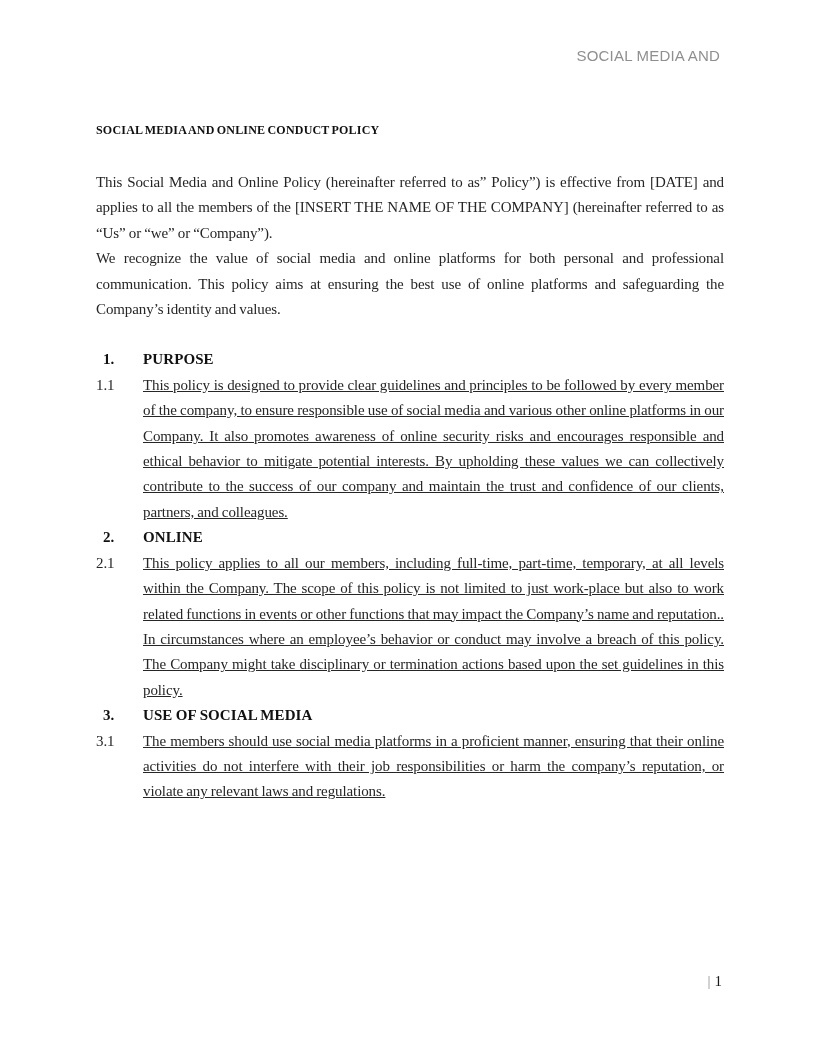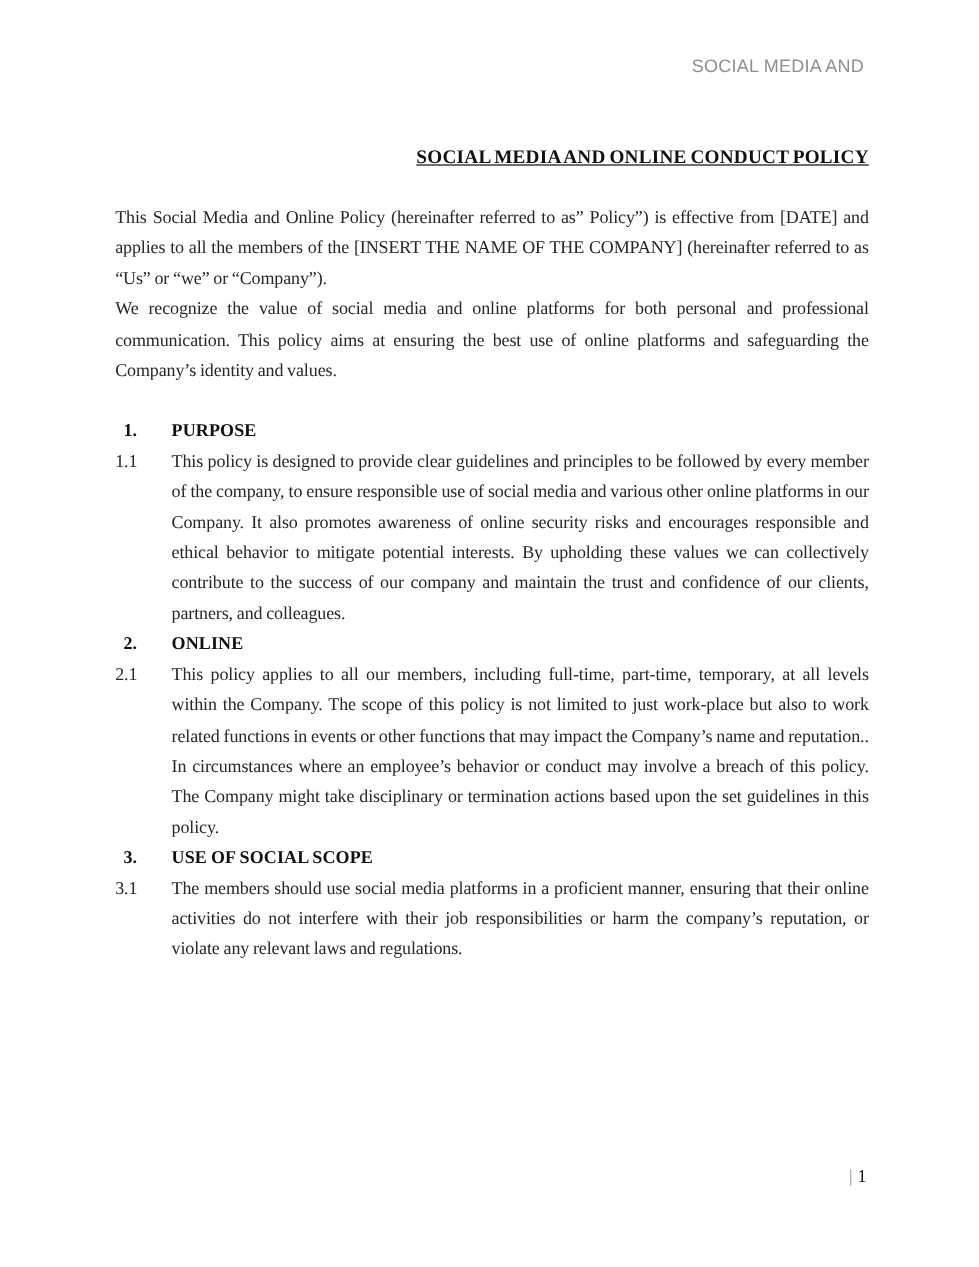--- a/index.html
+++ b/index.html
@@ -26,25 +26,24 @@
     font-size: 15px;
     line-height: 18.5px;
     color: #8f8f8f;
     letter-spacing: 0.2px;
   }
   .doc-title {
     position: absolute;
     top: 123px;
     left: 96px;
     width: 628px;
-    text-align: right;
-    font-size: 16px;
+    text-align: left;
+    font-size: 12px;
     font-weight: bold;
     color: #111111;
-    text-decoration: underline;
     letter-spacing: 0.2px;
     word-spacing: -1px;
   }
   .content {
     position: absolute;
     top: 170px;
     left: 96px;
     width: 628px;
     font-size: 15px;
     line-height: 25.4px;
@@ -72,20 +71,21 @@
   }
   .section-heading .num {
     padding-left: 7px;
   }
   .section-heading .txt {
     letter-spacing: 0.1px;
   }
   .item .txt {
     flex: 1 1 auto;
     text-align: justify;
+    text-decoration: underline;
   }
   .doc-footer {
     position: absolute;
     top: 973px;
     right: 94px;
     font-size: 15px;
     color: #1a1a1a;
   }
   .doc-footer .sep {
     color: #8f8f8f;
@@ -125,21 +125,21 @@
         <span class="num">2.</span>
         <span class="txt">ONLINE</span>
       </div>
       <div class="row item">
         <span class="num">2.1</span>
         <div class="txt">This policy applies to all our members, including full-time, part-time, temporary, at all levels within the Company. The scope of this policy is not limited to just work-place but also to work related functions in events or other functions that may impact the Company’s name and reputation.. In circumstances where an employee’s behavior or conduct may involve a breach of this policy. The Company might take disciplinary or termination actions based upon the set guidelines in this policy.</div>
       </div>
 
       <div class="row section-heading">
         <span class="num">3.</span>
-        <span class="txt">USE OF SOCIAL SCOPE</span>
+        <span class="txt">USE OF SOCIAL MEDIA</span>
       </div>
       <div class="row item">
         <span class="num">3.1</span>
         <div class="txt">The members should use social media platforms in a proficient manner, ensuring that their online activities do not interfere with their job responsibilities or harm the company’s reputation, or violate any relevant laws and regulations.</div>
       </div>
 
     </div>
   </div>
 
   <div class="doc-footer">

